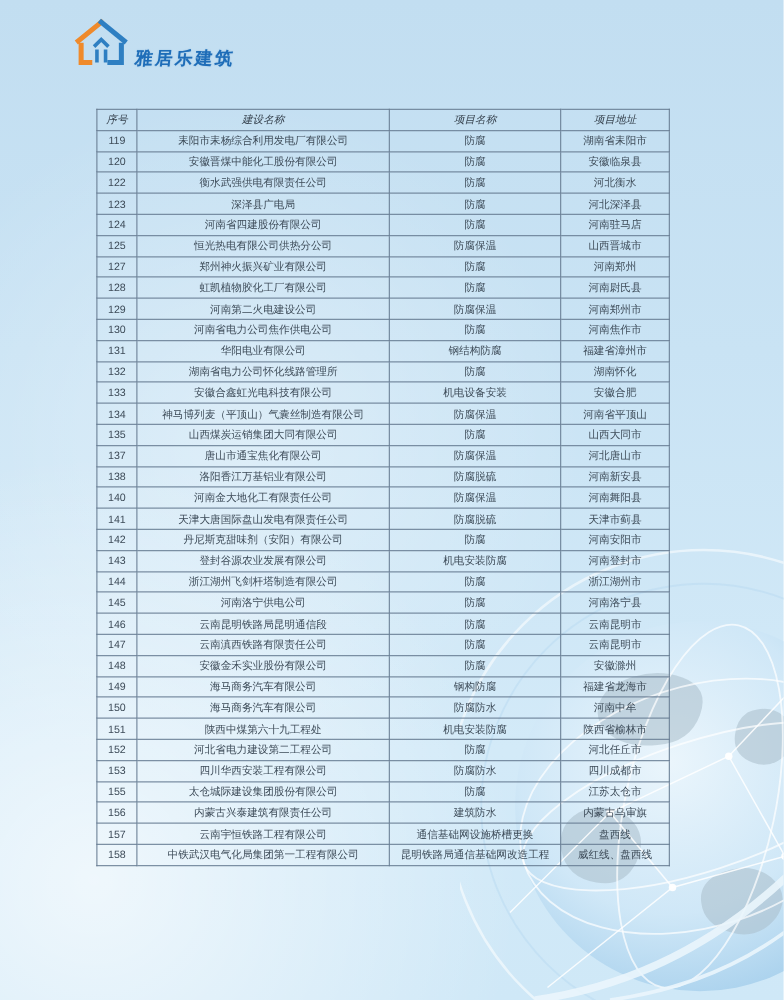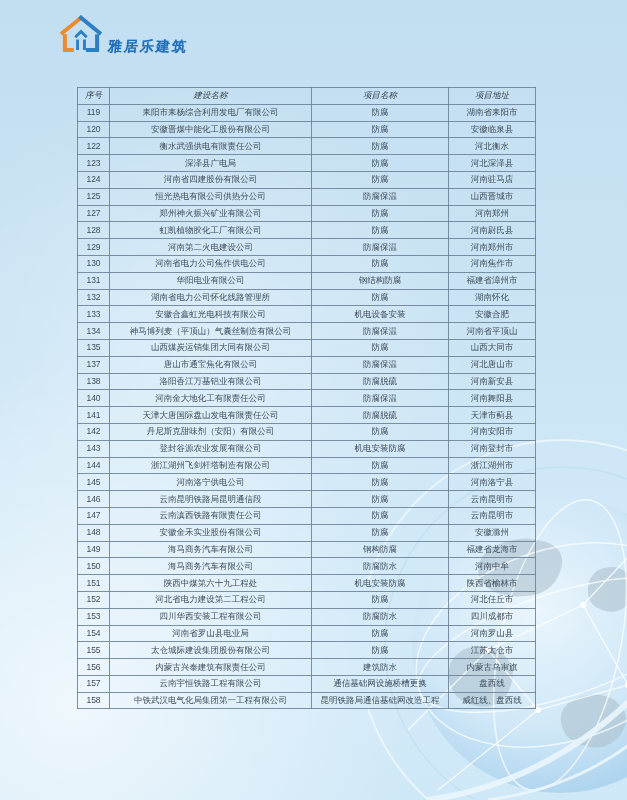--- a/index.html
+++ b/index.html
@@ -309,26 +309,20 @@
           <td>防腐</td>
           <td>河北任丘市</td>
         </tr>
         <tr>
           <td>153</td>
           <td>四川华西安装工程有限公司</td>
           <td>防腐防水</td>
           <td>四川成都市</td>
         </tr>
         <tr>
-          <td>154</td>
-          <td>河南省罗山县电业局</td>
-          <td>防腐</td>
-          <td>河南罗山县</td>
-        </tr>
-        <tr>
           <td>155</td>
           <td>太仓城际建设集团股份有限公司</td>
           <td>防腐</td>
           <td>江苏太仓市</td>
         </tr>
         <tr>
           <td>156</td>
           <td>内蒙古兴泰建筑有限责任公司</td>
           <td>建筑防水</td>
           <td>内蒙古乌审旗</td>

